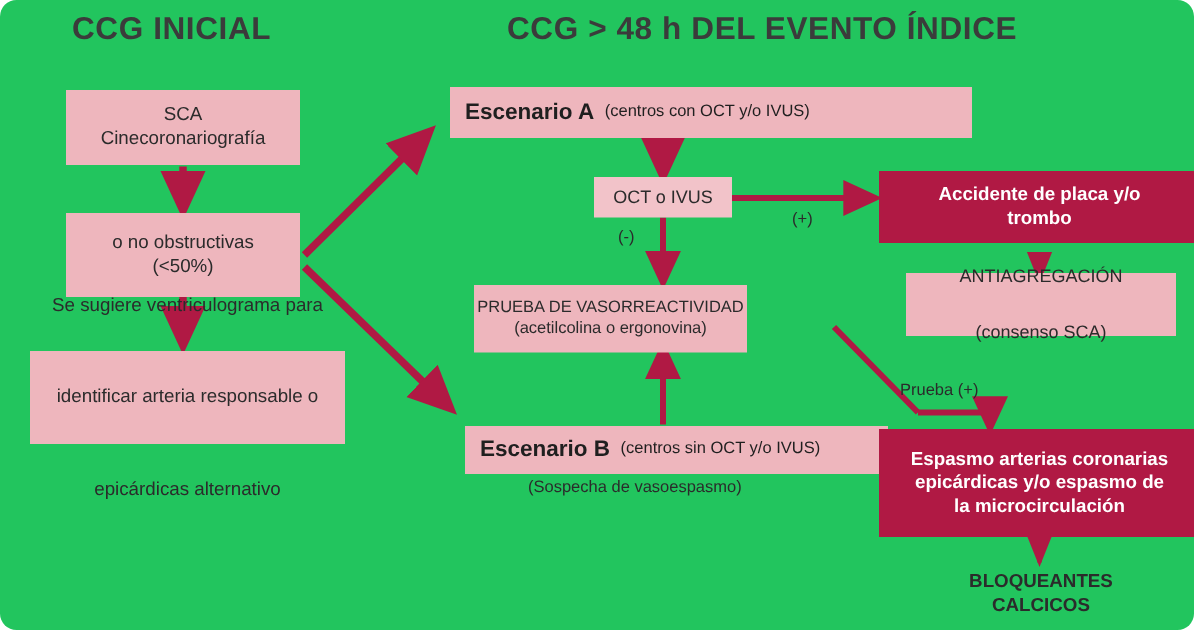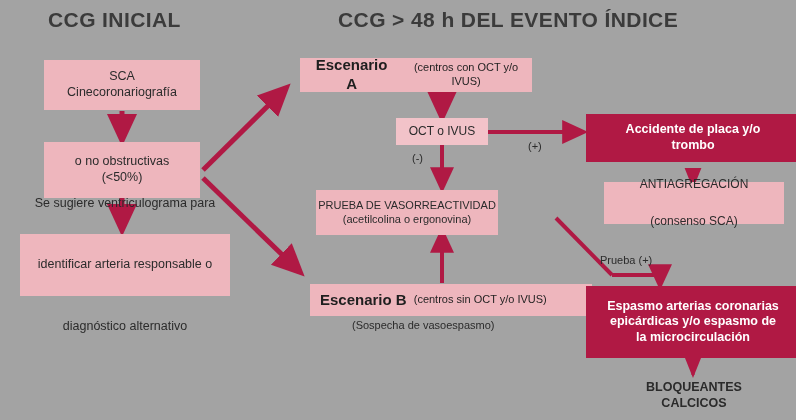--- a/index.html
+++ b/index.html
@@ -7,22 +7,23 @@
     padding: 0;
     background: #ffffff;
   }
   body {
     font-family: "Liberation Sans", sans-serif;
   }
   #canvas {
     position: relative;
     width: 796px;
     height: 420px;
-    background: #a3a3a3;
+    background: #22c55e;
     overflow: hidden;
+    border-radius: 11px;
   }
   .title {
     position: absolute;
     font-weight: bold;
     color: #3b3b3b;
     font-size: 21px;
     letter-spacing: 0.4px;
     white-space: nowrap;
   }
   .box {
@@ -126,24 +127,24 @@
   </div>
 
   <div class="box box-pink" style="left:44px; top:142px; width:156px; height:56px; font-size:12.5px;">
     <span class="ln">o no obstructivas</span>
     <span class="ln">(&lt;50%)</span>
   </div>
 
   <div class="box box-pink" style="left:20px; top:234px; width:210px; height:62px; font-size:12.5px;gap:46px;">
     <span class="ln">Se sugiere ventriculograma para</span>
     <span class="ln">identificar arteria responsable o</span>
-    <span class="ln">diagnóstico alternativo</span>
+    <span class="ln">epicárdicas alternativo</span>
   </div>
 
-  <div class="box box-pink" style="left:300px; top:58px; width:232px; height:34px; flex-direction:row; justify-content:flex-start; padding-left:10px;">
+  <div class="box box-pink" style="left:300px; top:58px; width:348px; height:34px; flex-direction:row; justify-content:flex-start; padding-left:10px;">
     <span class="scen-label">Escenario A</span>
     <span class="scen-sub" style="margin-left:7px;">(centros con OCT y/o IVUS)</span>
   </div>
 
   <div class="box box-lightpink" style="left:396px; top:118px; width:92px; height:27px; font-size:12px;">
     <span class="ln">OCT o IVUS</span>
   </div>
 
   <div class="plain small" style="left:412px; top:152px;">(-)</div>
   <div class="plain small" style="left:528px; top:140px;">(+)</div>

